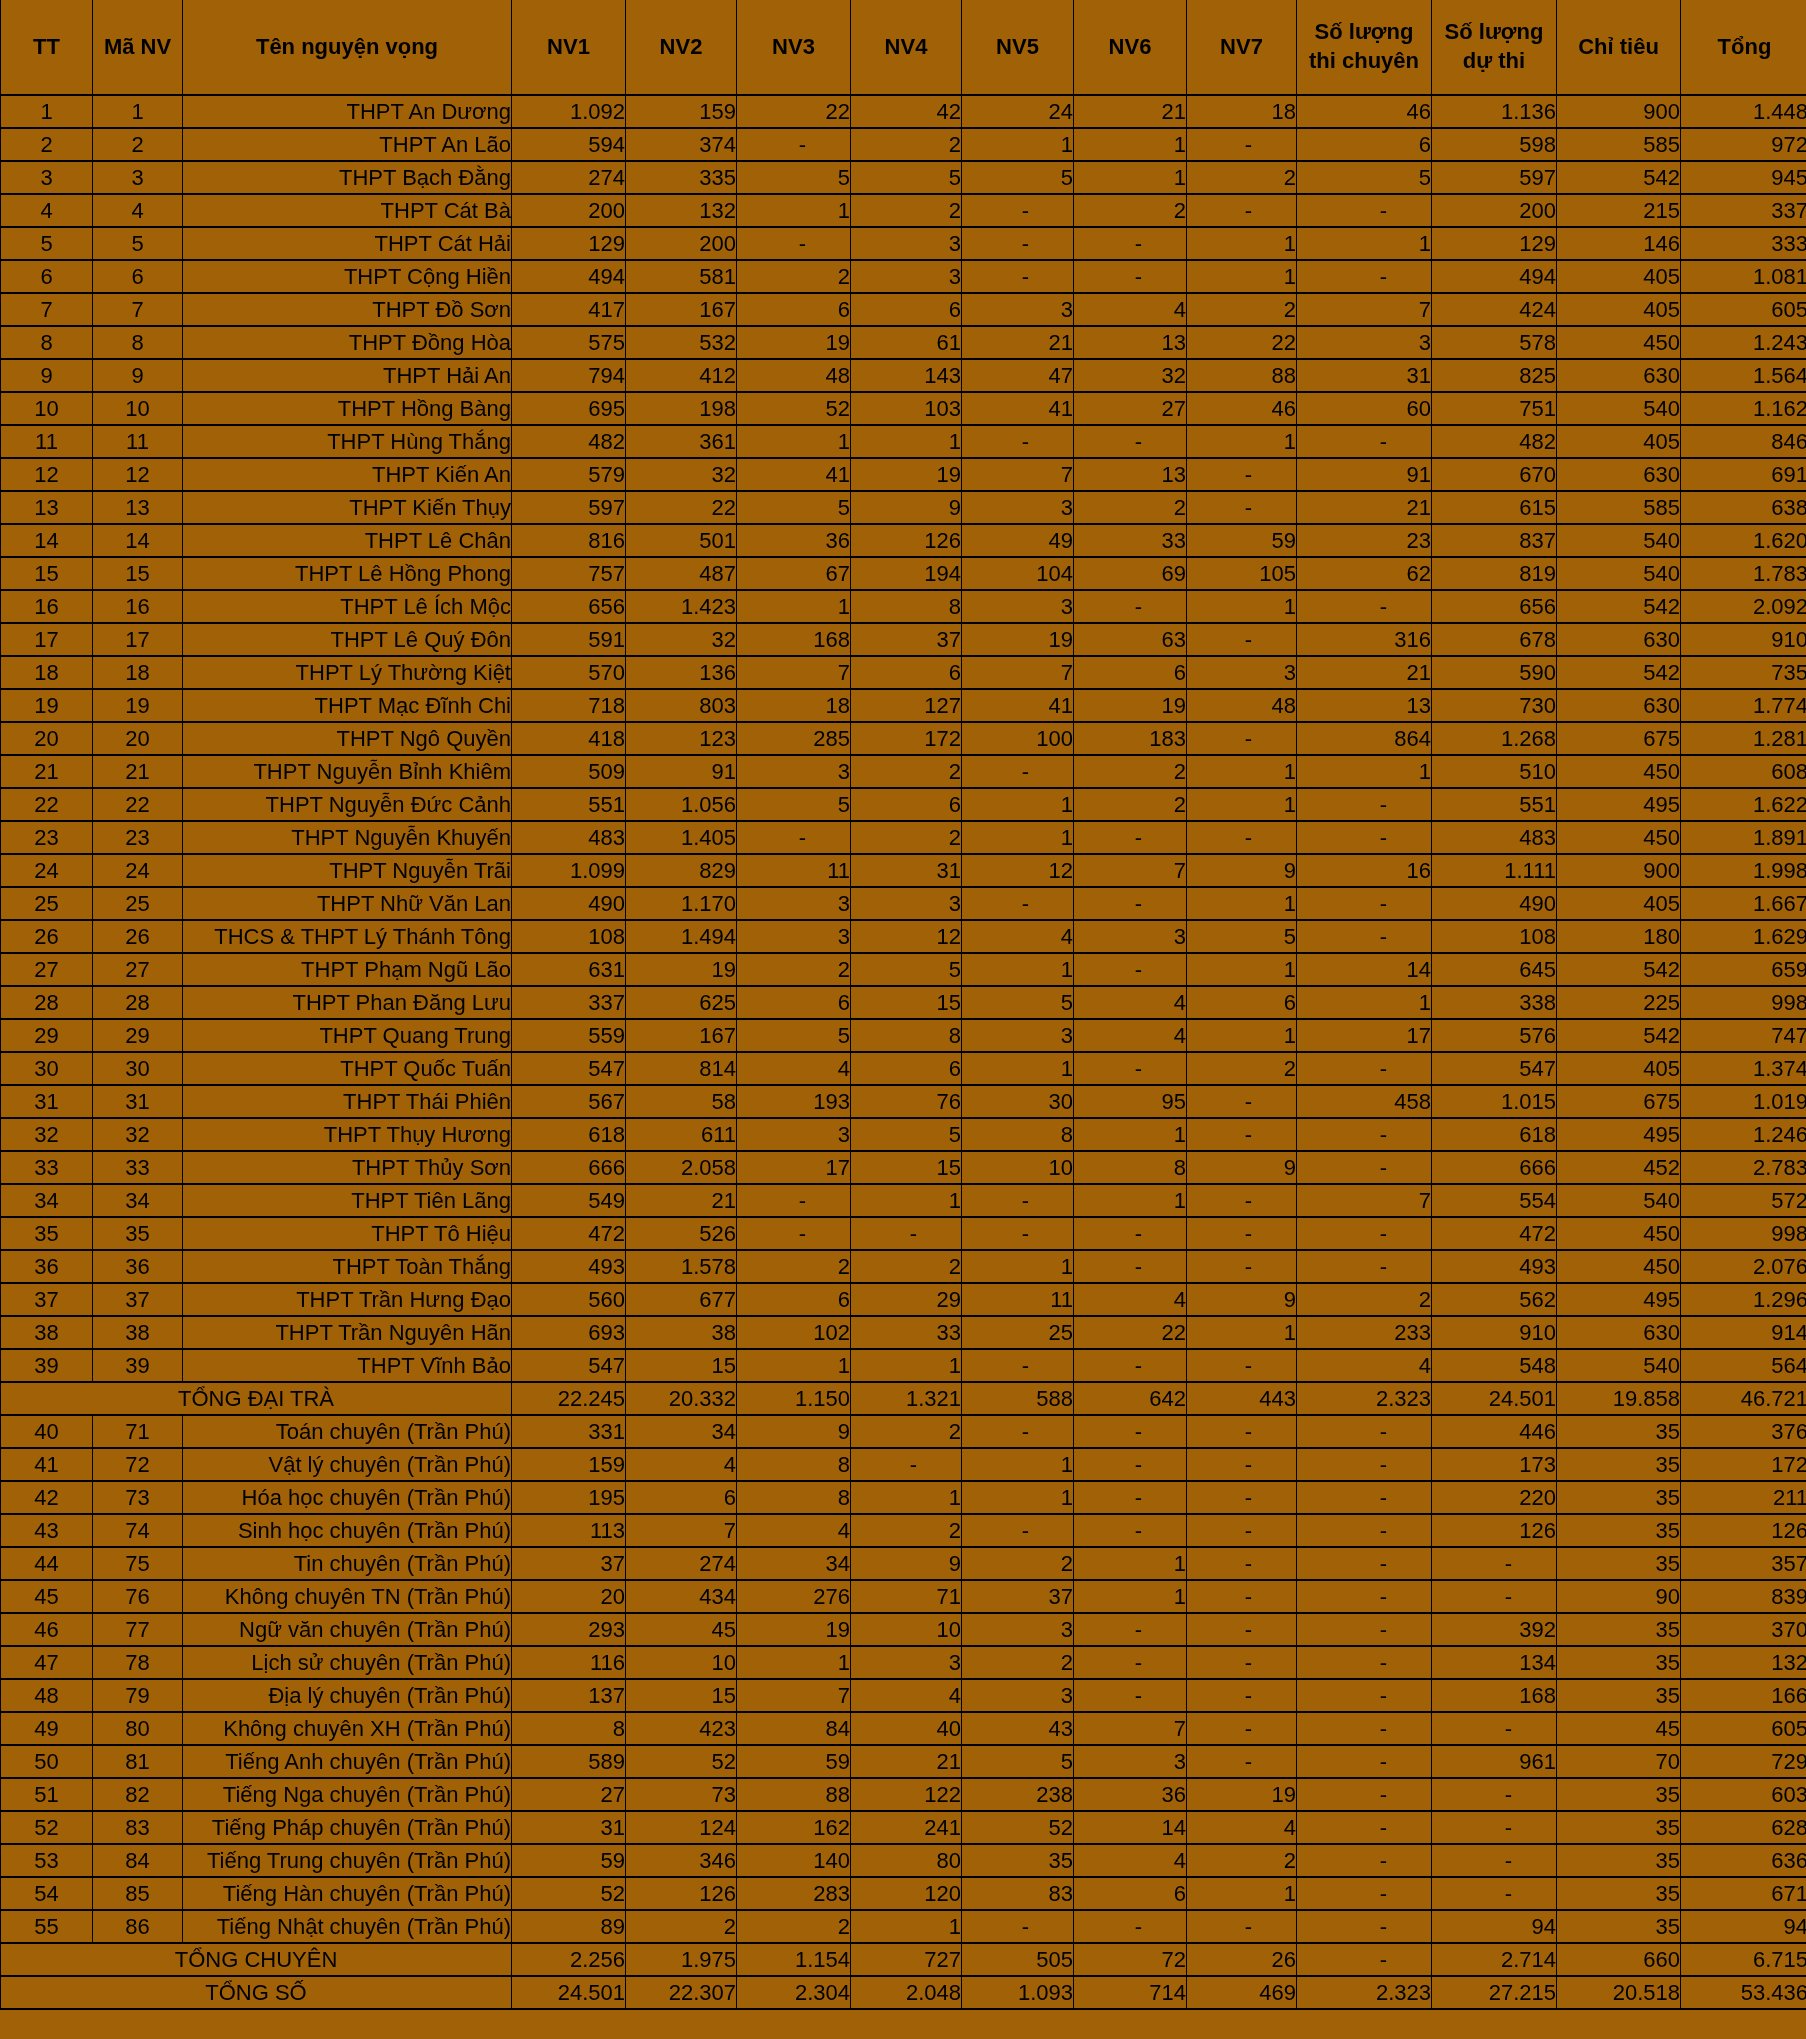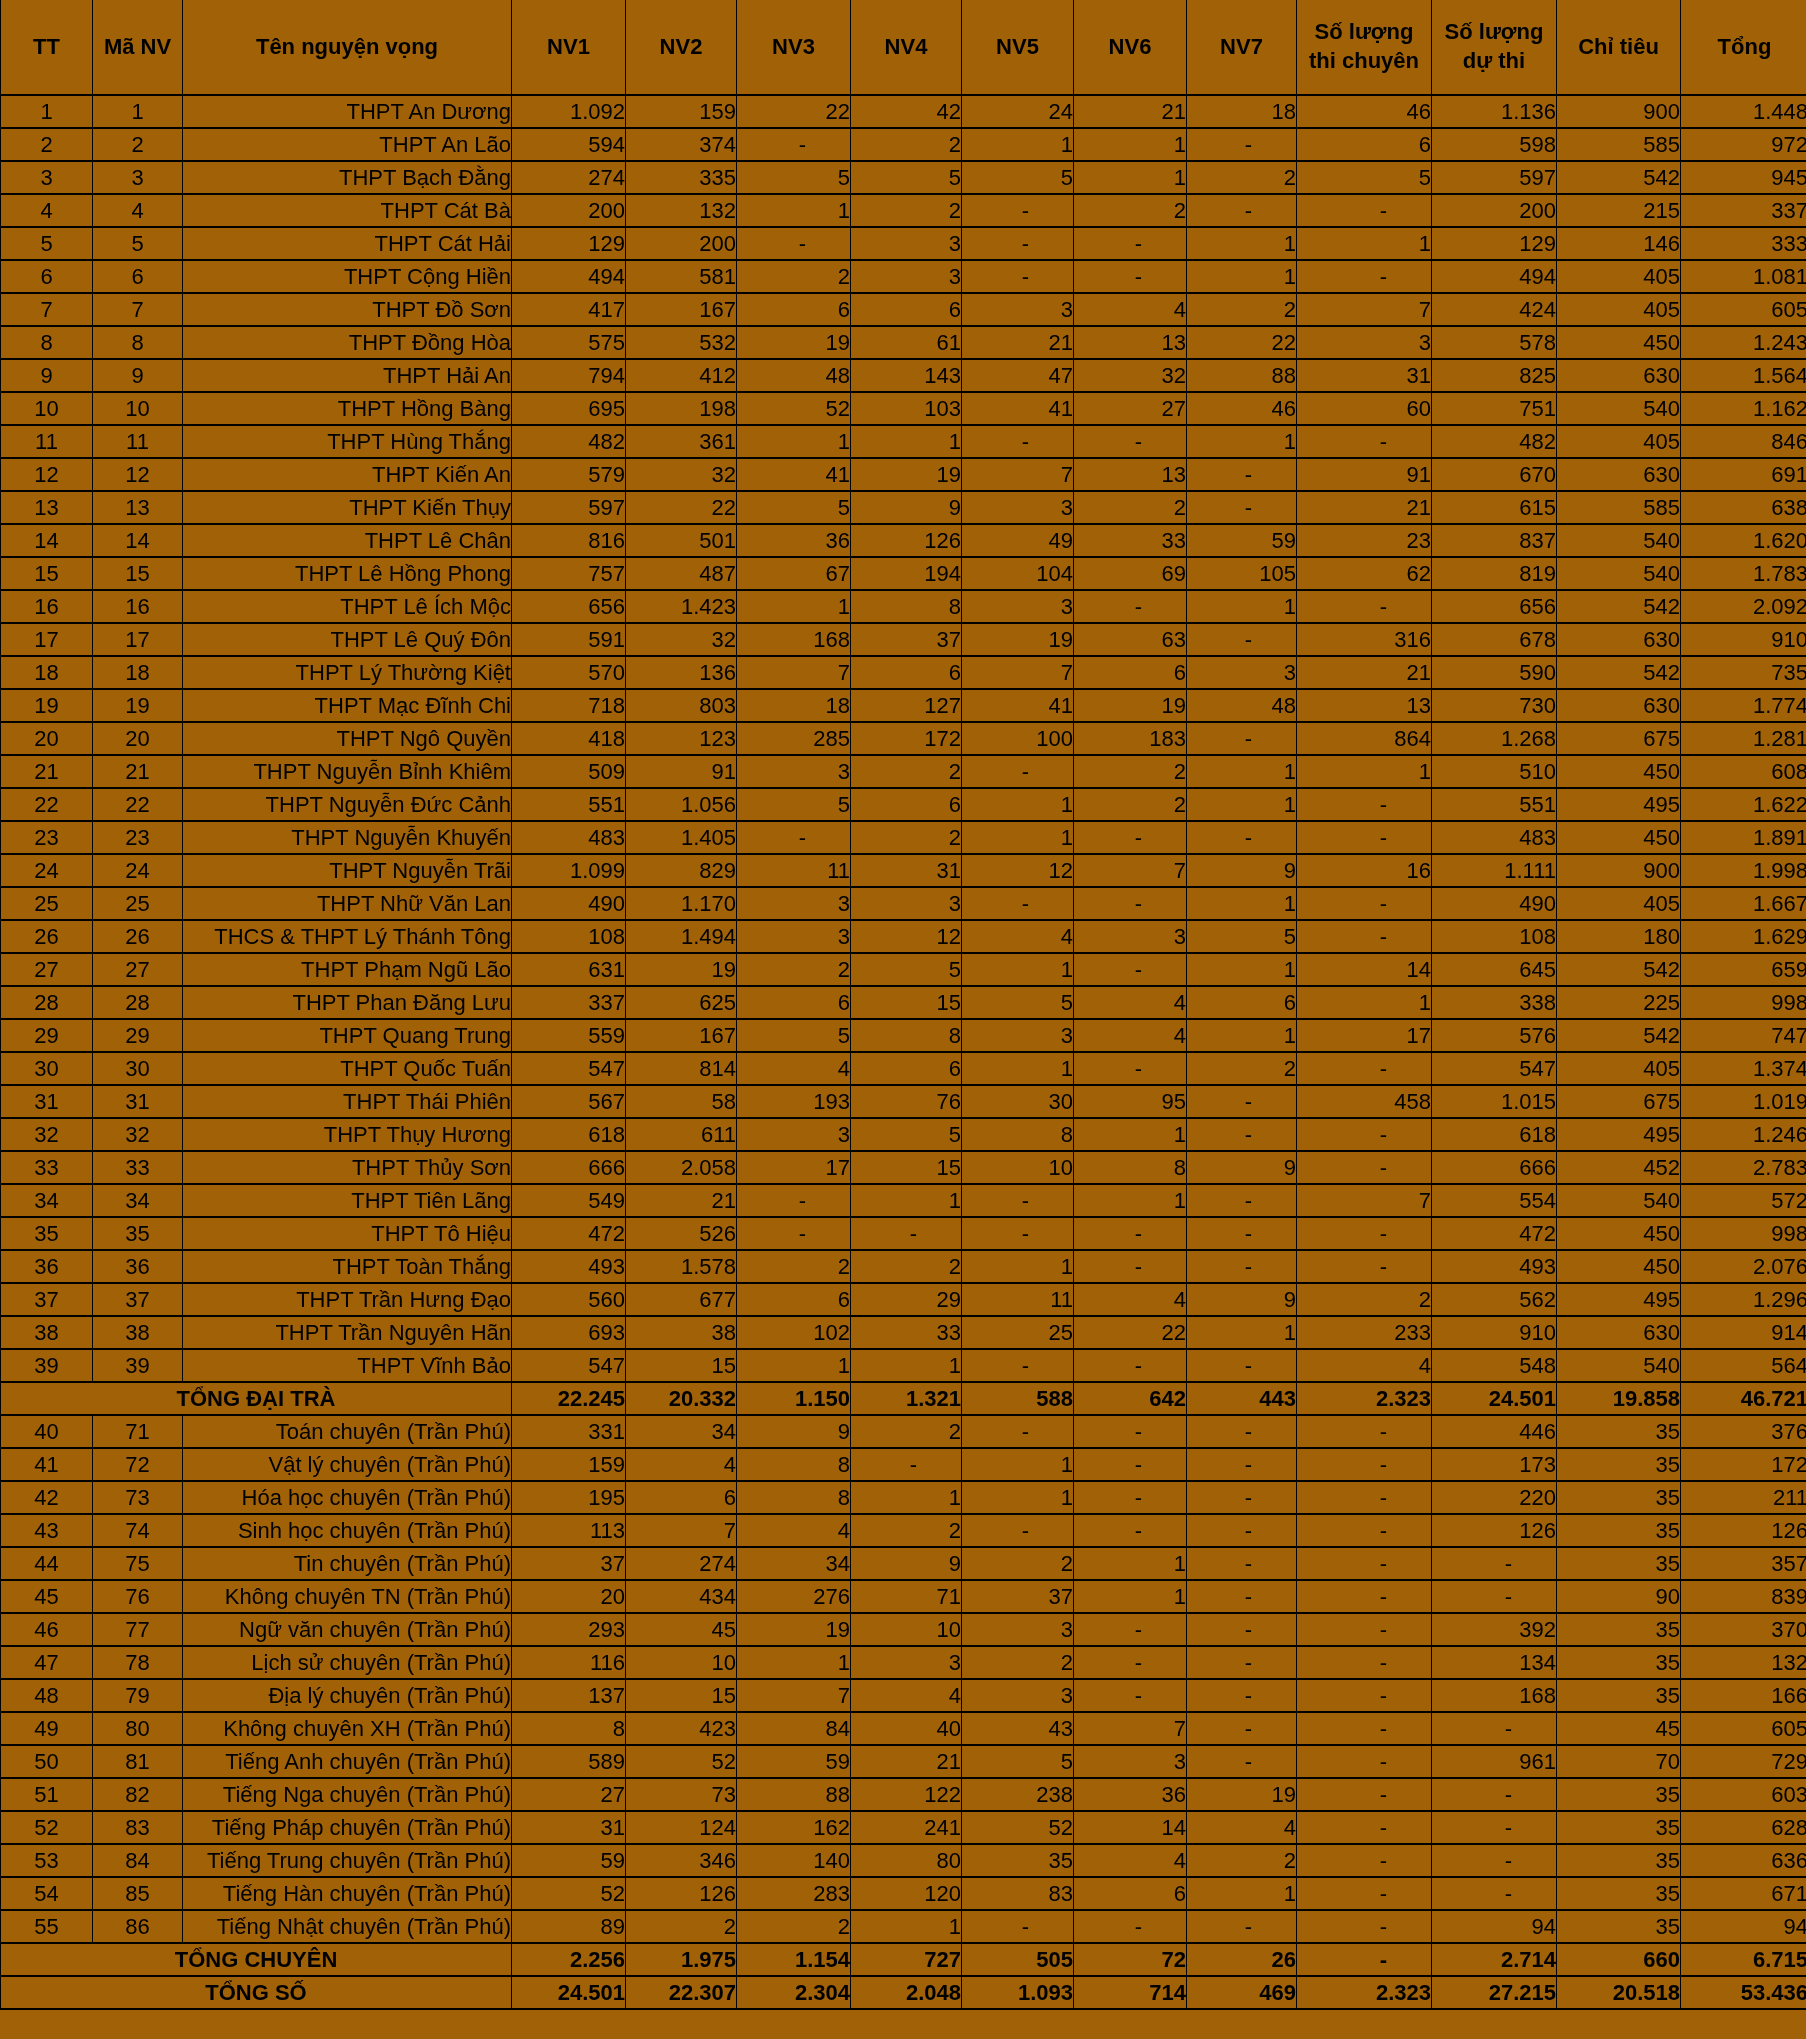--- a/index.html
+++ b/index.html
@@ -27,21 +27,21 @@
     font-weight:bold;
     text-align:center;
     white-space:pre-line;
     line-height:1.3;
   }
   table.grid tbody tr{height:33px;}
   td.center{text-align:center;}
   td.name{text-align:right;padding-left:8.6px;}
   td.num{text-align:right;padding-right:12.4px;}
   td.num.dash{padding-right:44px;}
-  tr.summary-row td{font-weight:bold;}
+  tr.summary-row td{font-weight:normal;}
   td.label-cell{text-align:center;font-weight:bold;}
 </style>
 </head>
 <body>
 
 <div class="page">
   <table class="grid">
     <colgroup>
         <col style="width: 92px;">
         <col style="width: 90px;">

